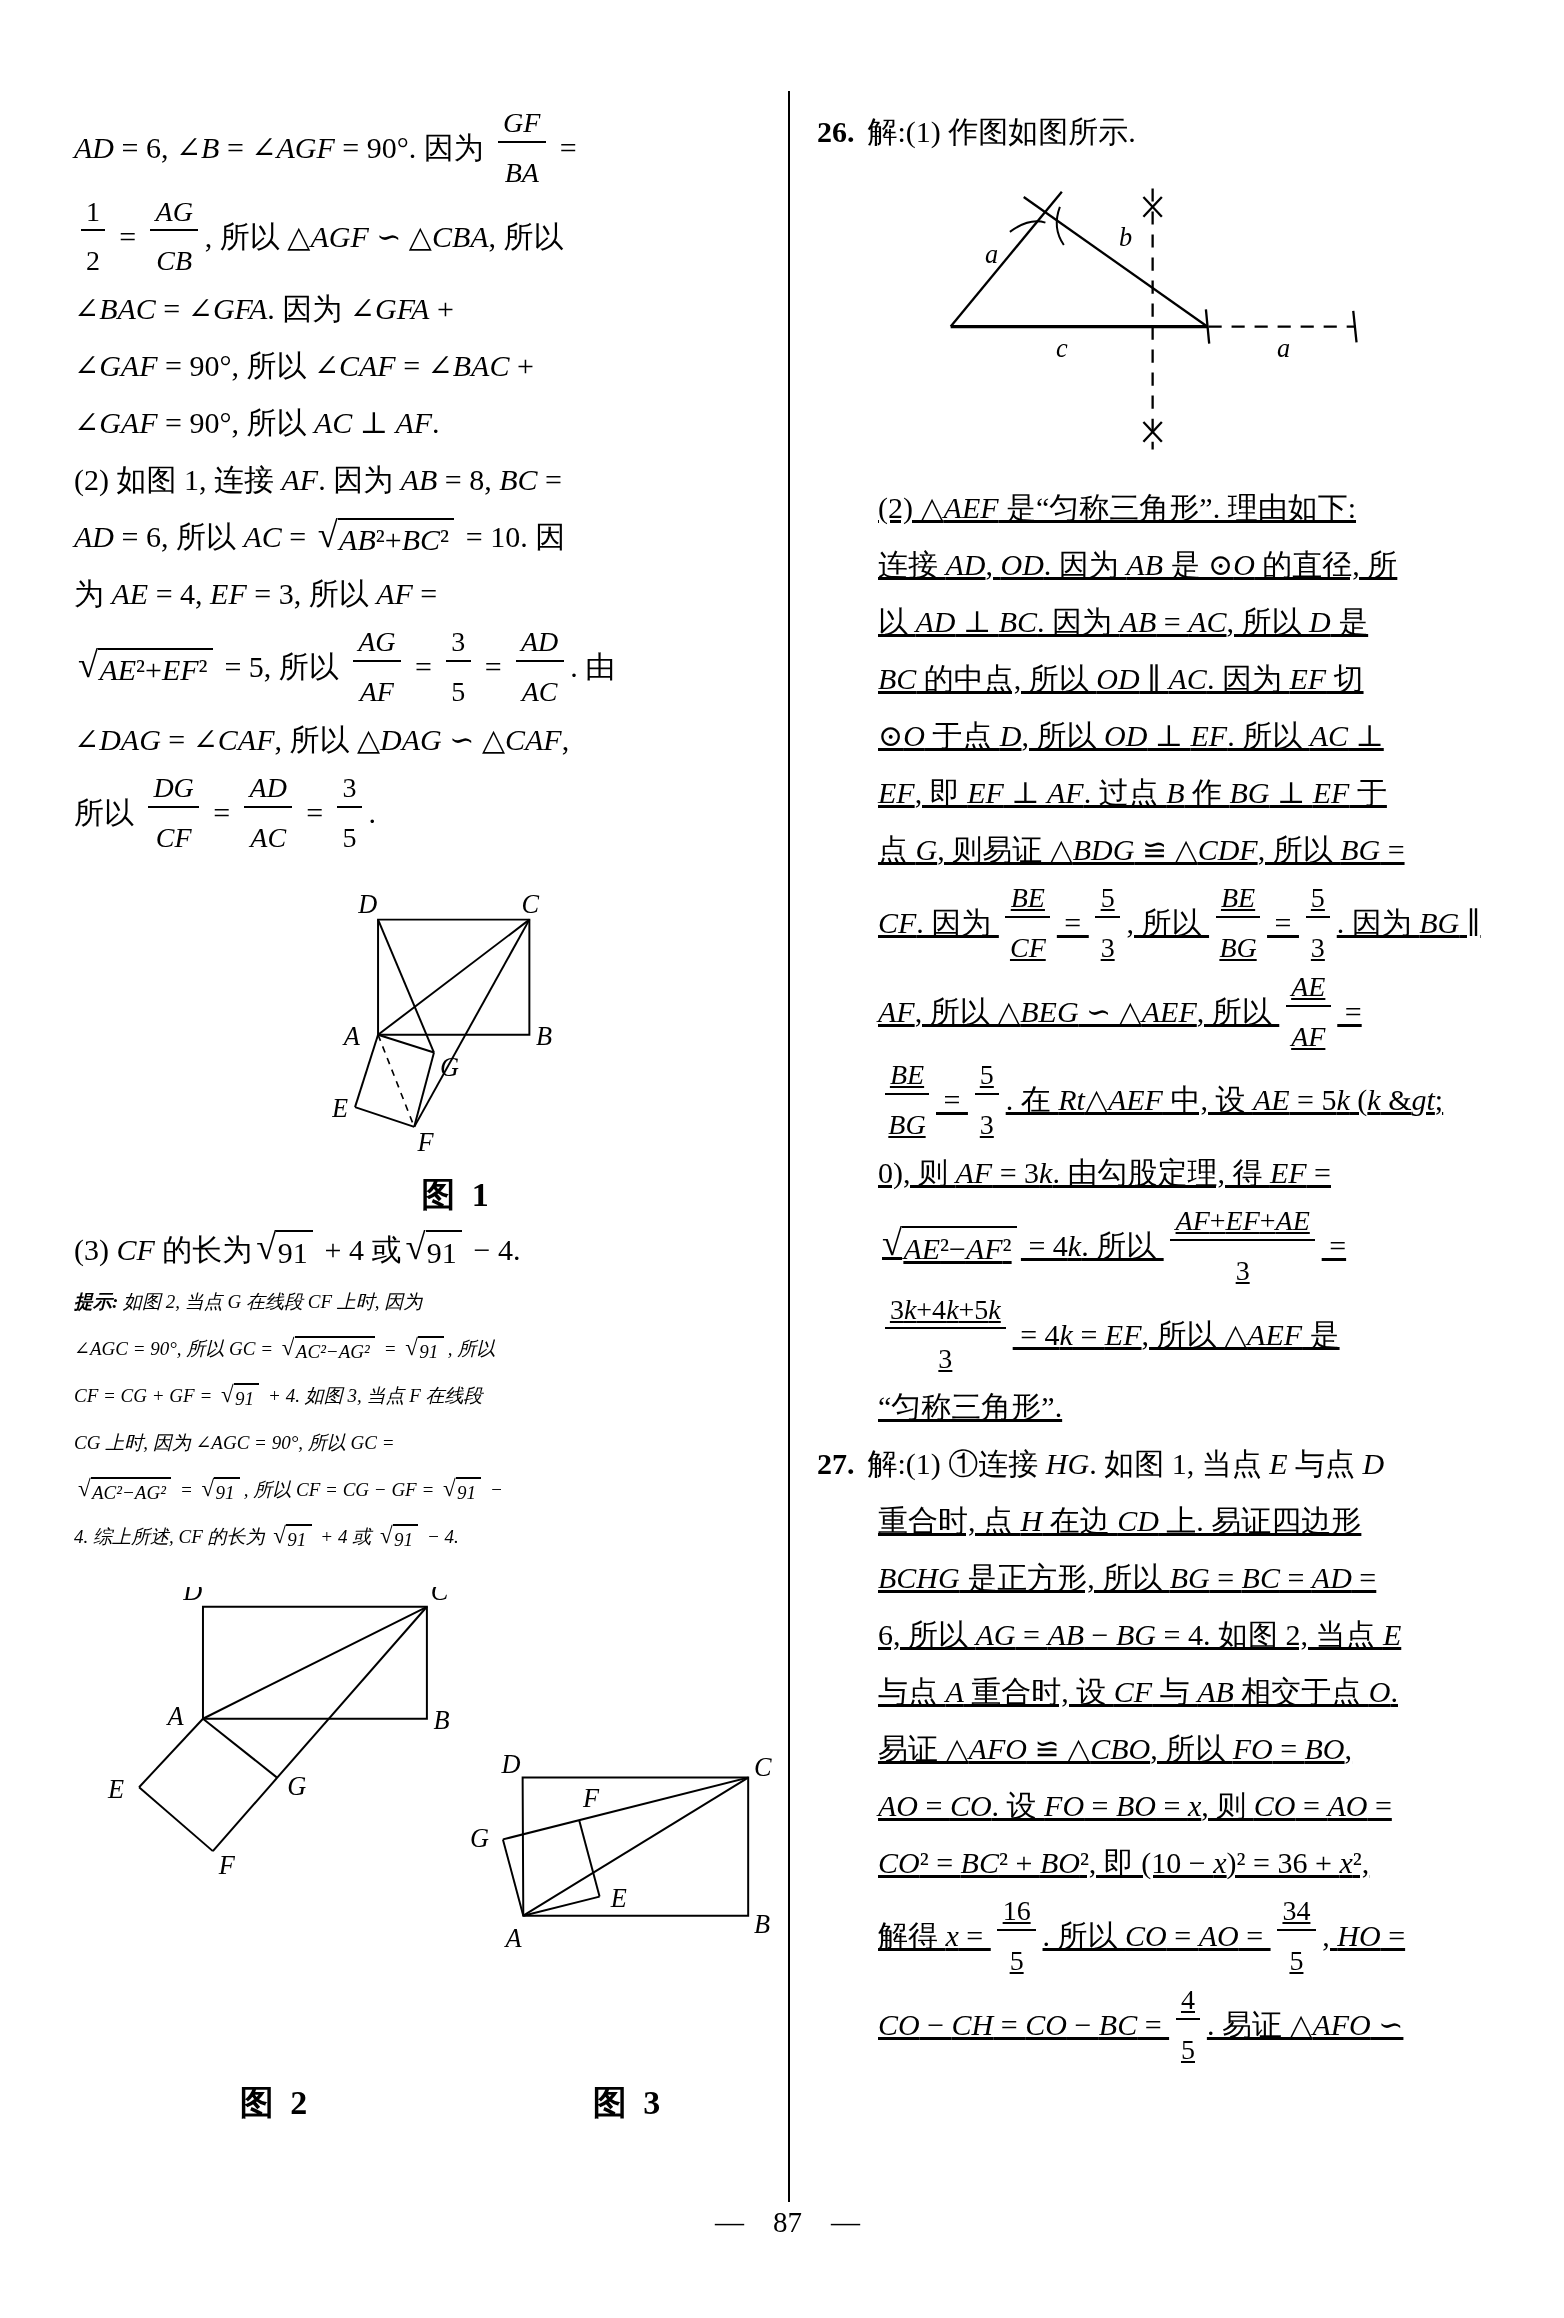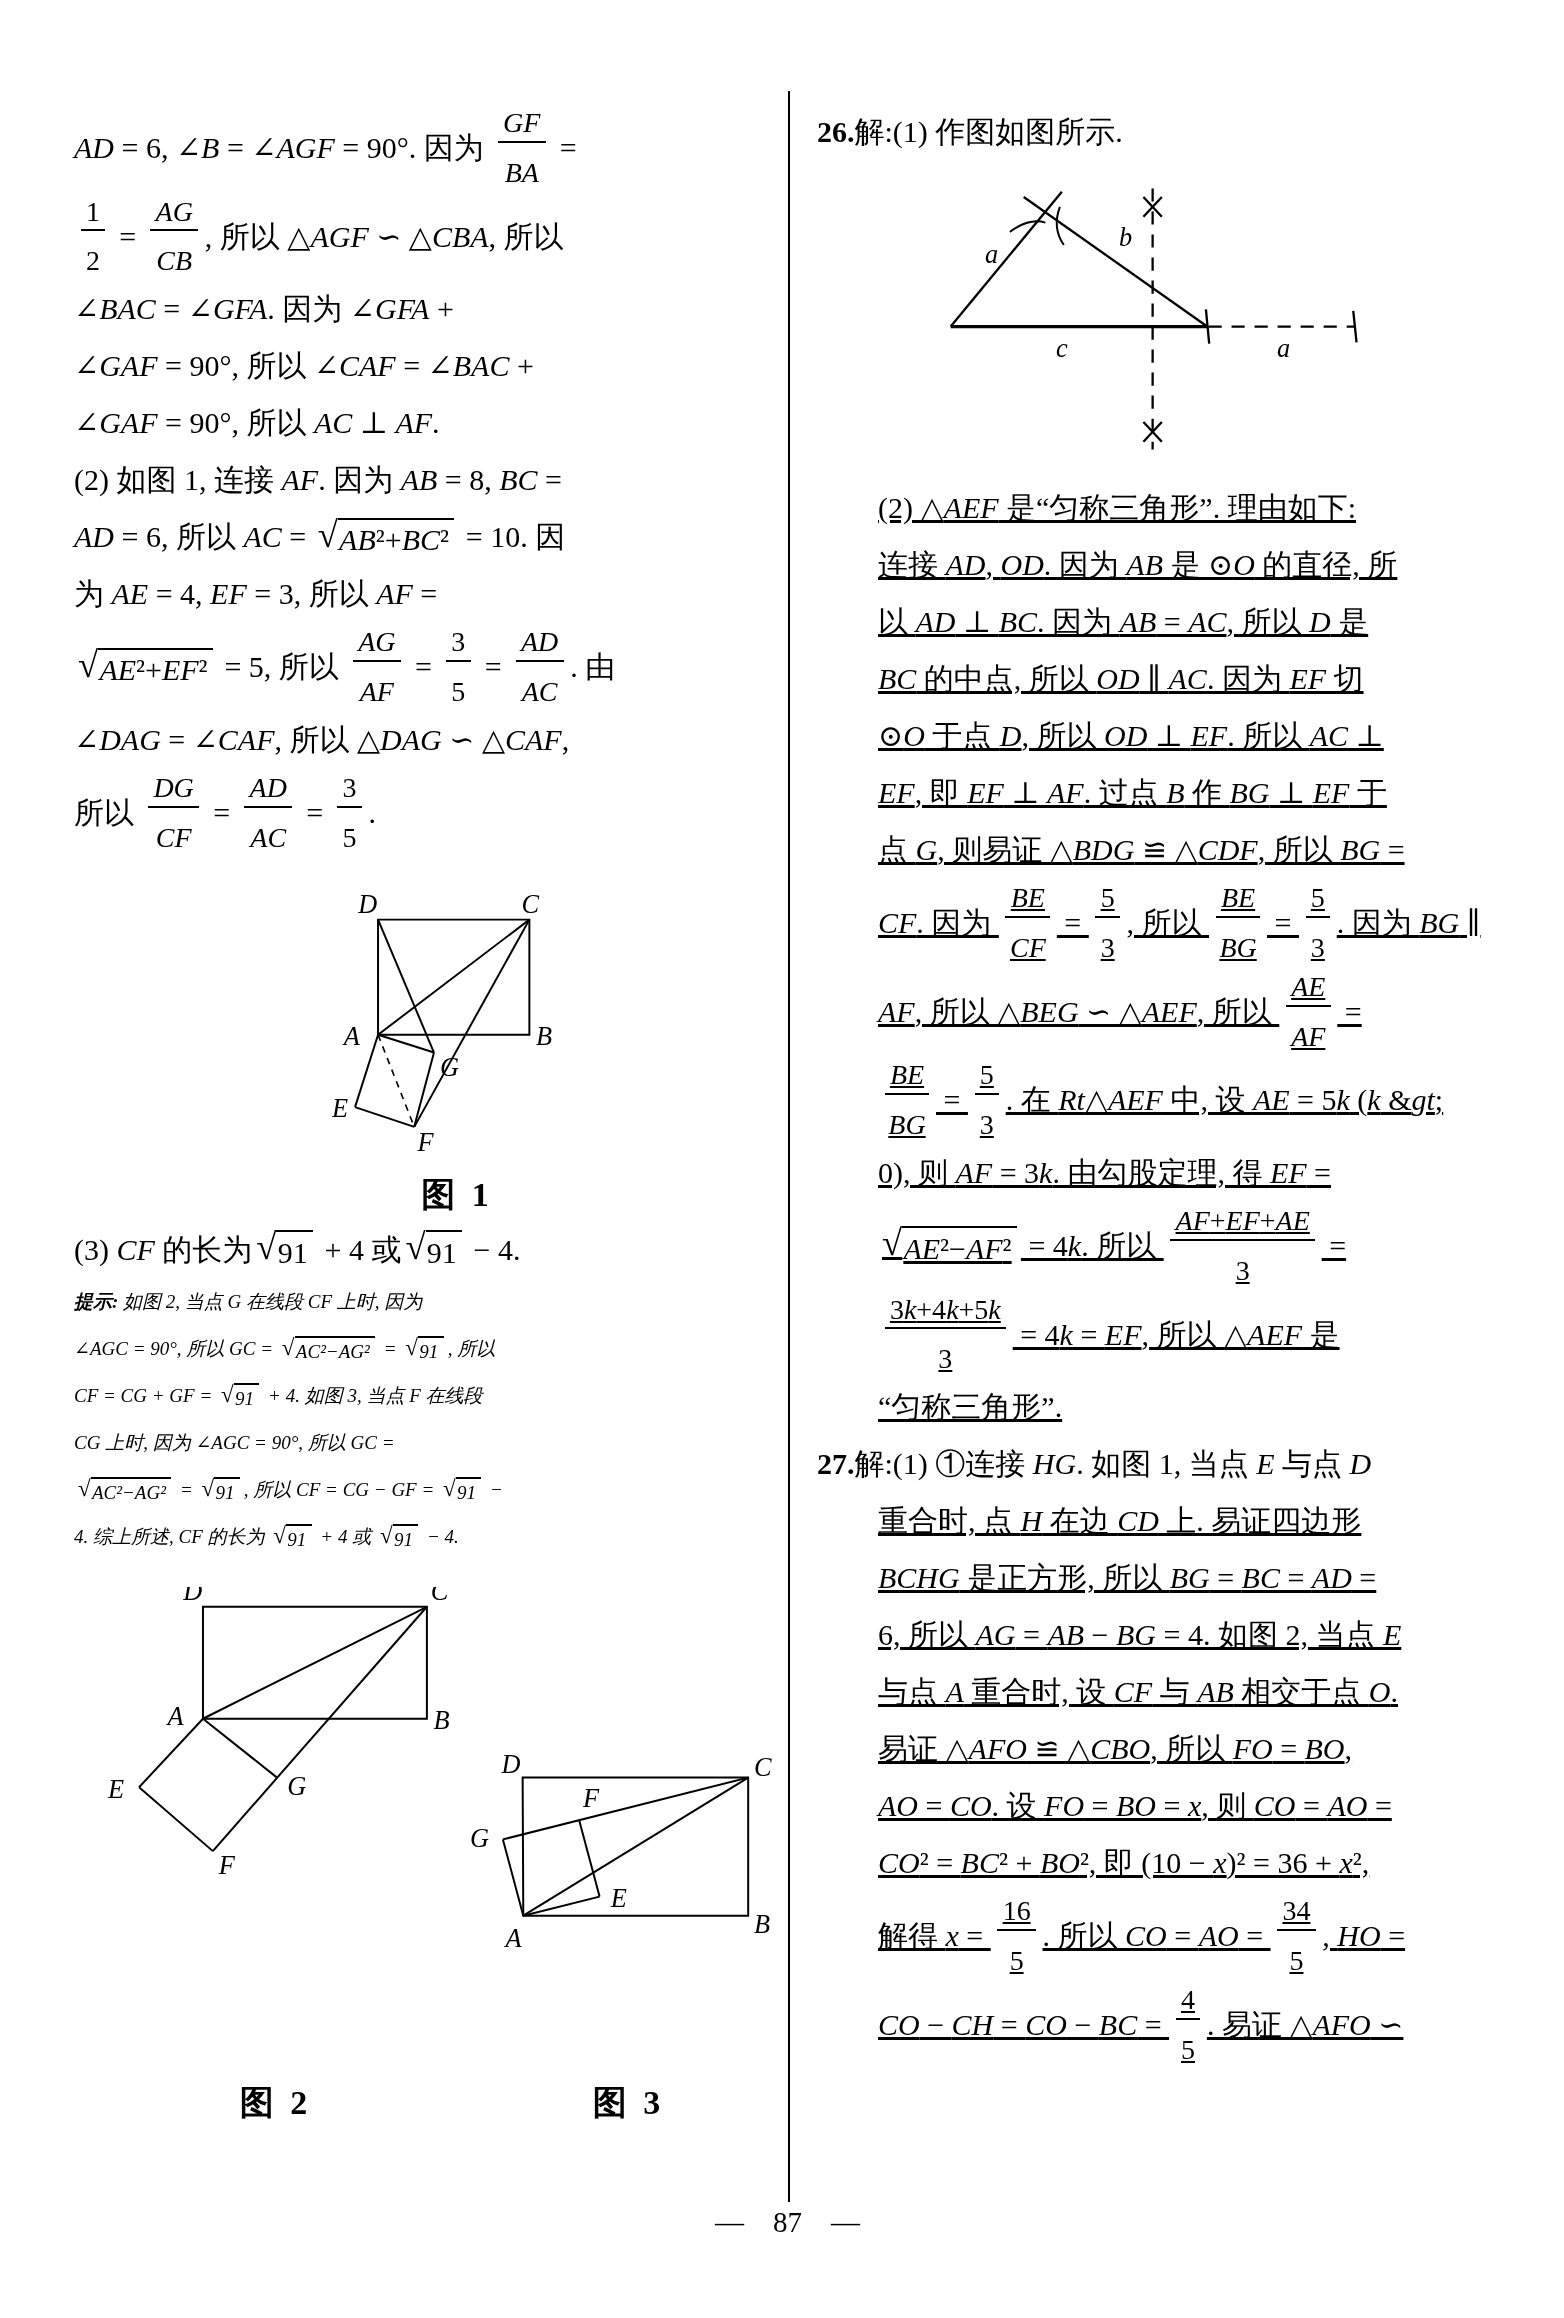--- a/index.html
+++ b/index.html
@@ -7,21 +7,21 @@
     width:1564px;height:2319px;position:relative;background:#ffffff;color:#000;
     font-family:"Liberation Serif","DejaVu Serif",serif;overflow:hidden;
   }
   .col{position:absolute;top:104px;}
   #colL{left:74px;width:706px;}
   #colR{left:817px;width:738px;}
   .line{display:flex;align-items:center;min-height:57px;font-size:30px;line-height:1.15;}
   .line .tx{white-space:pre;}
   .v{font-style:italic;font-family:"Liberation Serif","DejaVu Serif",serif;}
   .bold{font-weight:bold;}
-  .pnum{font-weight:bold;white-space:pre;}
+  .pnum{font-weight:bold;margin-right:13px;white-space:pre;}
   .ind{margin-left:61px;text-decoration:underline;}
   .hint{font-size:19px;min-height:47px;font-style:italic;}
   .fr{display:inline-flex;flex-direction:column;align-items:center;margin:0 6.6px;font-size:28px;line-height:1.1;padding:4px 0;}
   .fr .n{border-bottom:2px solid #000;padding:0 5.3px 2px;}
   .fr .d{padding-top:15px;}
   .sq{display:inline-flex;align-items:flex-start;margin:0 4px;}
   .sq .sgn{font-size:1.22em;line-height:0.95;}
   .sq .rad{border-top:2px solid #000;padding:3.3px 5.3px 0 1.3px;}
   .figcap{font-size:34px;font-weight:bold;text-align:center;letter-spacing:4px;}
   #fig1wrap{margin:22.4px 0 4px 258px;width:250px;}

